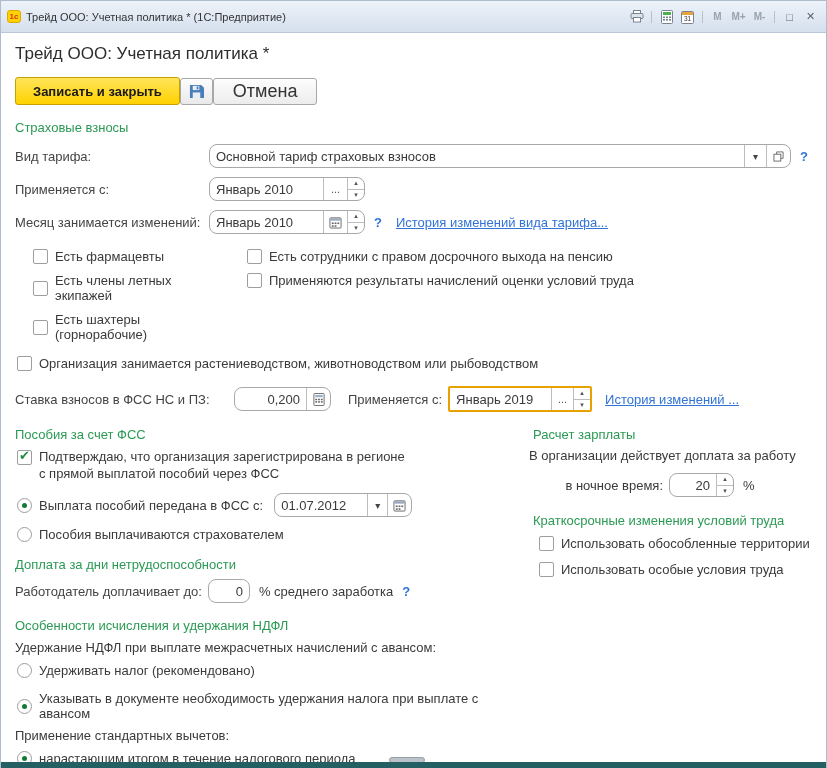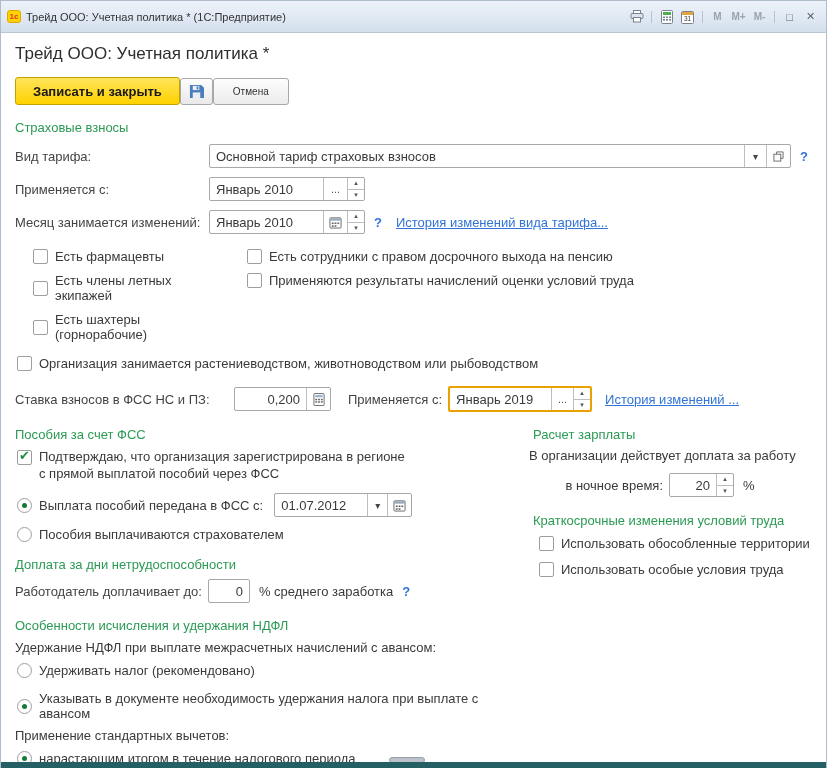--- a/index.html
+++ b/index.html
@@ -12,28 +12,28 @@
   .tb-title{flex:1;white-space:nowrap;overflow:hidden}
   .tb-controls{display:flex;align-items:center;gap:2px;flex:none}
   .tb-btn{min-width:19px;height:16px;display:flex;align-items:center;justify-content:center;color:#5a6570;font-size:11px;cursor:default}
   .m-btn{font-weight:bold;color:#98a3ad;font-size:10px;padding:0 2px}
   .tb-sep{width:1px;height:12px;background:#b6c2d0;margin:0 3px}
   
   .page-title{font-size:17px;color:#2e2e2e;margin:11px 0 0 14px}
   .toolbar{display:flex;align-items:center;margin:13px 0 0 14px}
   .btn-yellow{background:linear-gradient(#ffe45a,#ffd200);border:1px solid #c3a200;border-radius:3px;font-weight:bold;font-size:13px;color:#1a1a1a;height:28px;padding:0 17px;font-family:inherit;cursor:default}
   .btn-icon{width:33px;height:27px;background:linear-gradient(#fdfdfd,#e9e9e9);border:1px solid #a8a8a8;border-radius:3px;display:flex;align-items:center;justify-content:center;cursor:default}
-  .btn-plain{height:27px;padding:0 19px;background:linear-gradient(#fdfdfd,#ececec);border:1px solid #a8a8a8;border-radius:3px;font-size:10px;color:#333;font-family:inherit;cursor:default}
+  .btn-plain{height:27px;padding:0 19px;background:linear-gradient(#fdfdfd,#ececec);border:1px solid #a8a8a8;border-radius:3px;font-size:18px;color:#333;font-family:inherit;cursor:default}
   .sect{color:#2b9a54;font-size:13px;margin:15px 0 0 14px}
   .row{display:flex;align-items:center;margin:9px 0 0 14px}
   .lbl{color:#444}
   .w194{width:194px;flex:none}
   .w216{width:219px;flex:none}
   
-  .group{display:inline-flex;align-items:stretch;border:1px solid #a8a8a8;border-radius:2px;background:#fff;height:24px;overflow:hidden}
+  .group{display:inline-flex;align-items:stretch;border:1px solid #a8a8a8;border-radius:8px;background:#fff;height:24px;overflow:hidden}
   .group .val{display:flex;align-items:center;padding:0 6px;white-space:nowrap}
   .group .num{justify-content:flex-end}
   .seg{display:flex;align-items:center;justify-content:center;border-left:1px solid #bdbdbd;color:#555;font-size:11px}
   .w22{width:22px;flex:none}.w24{width:24px;flex:none}.w20{width:20px;flex:none}
   .grow{flex:1}
   .spin{display:flex;flex-direction:column;width:17px;border-left:1px solid #bdbdbd;flex:none}
   .spin span{flex:1;display:flex;align-items:center;justify-content:center;font-size:7px;color:#555}
   .spin span:first-child{border-bottom:1px solid #bdbdbd}
   .spin .up::before{content:"▴"}
   .spin .dn::before{content:"▾"}

